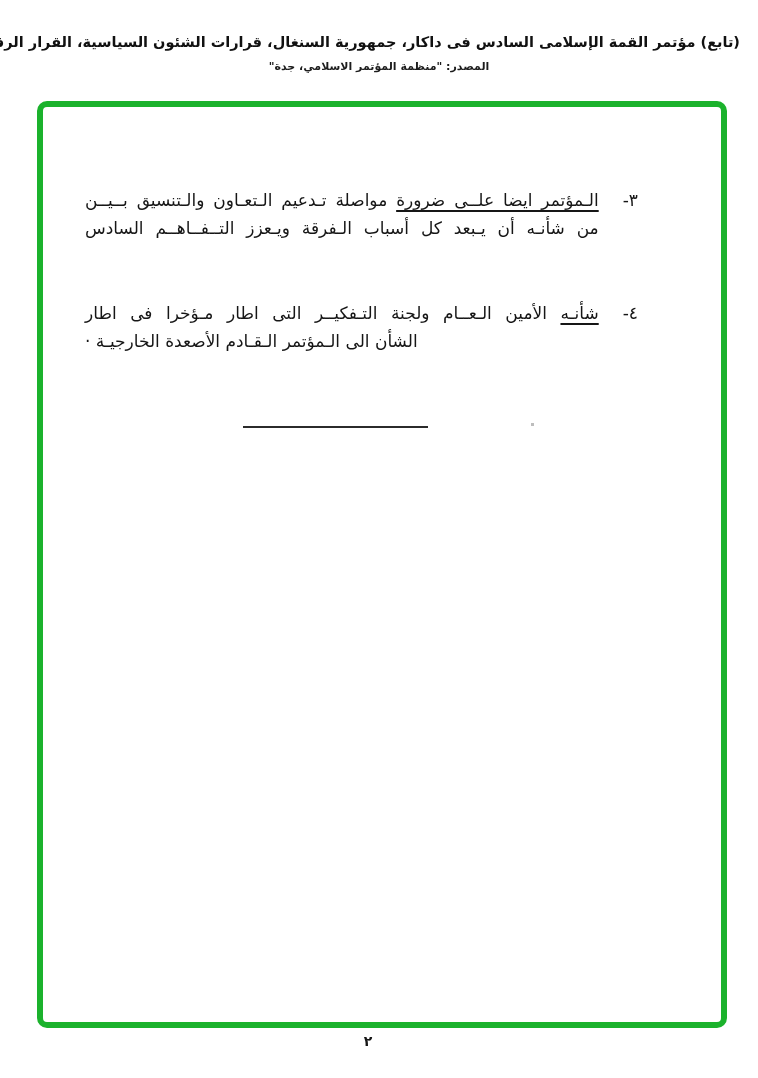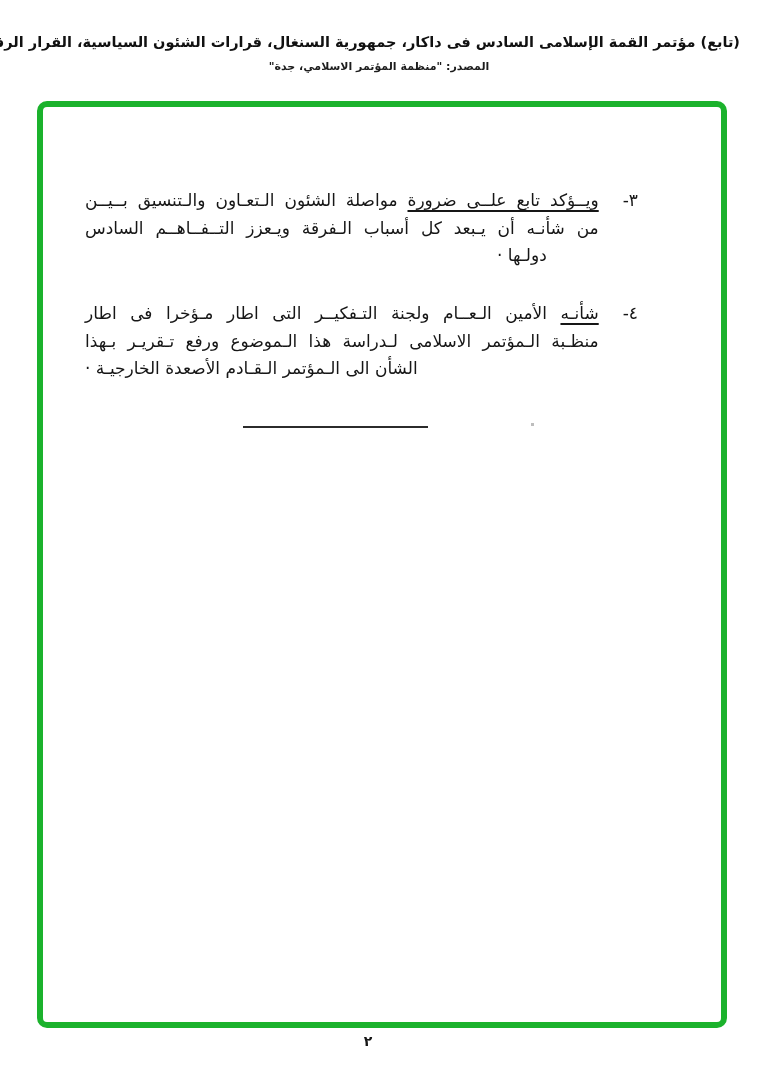--- a/index.html
+++ b/index.html
@@ -98,31 +98,29 @@
 <div class="header">
   <div class="header-line1">(تابع) مؤتمر القمة الإسلامى السادس فى داكار، جمهورية السنغال، قرارات الشئون السياسية، القرار الرقم ٦/١٦-س (ق أ)</div>
   <div class="header-line2">المصدر: "منظمة المؤتمر الاسلامي، جدة"</div>
 </div>
 
 <div class="border-box">
 
   <div class="para para-3">
     <div class="para-num">٣-</div>
     <div class="para-text">
-      <div class="jline"><span class="under">ويــؤكد تابع علــى ضرورة</span><span> مواصلة الشئون الـتعـاون والـتنسيق بــيــن</span></div>
+      <div class="jline"><span class="under">الـمؤتمر ايضا علــى ضرورة</span><span> مواصلة تـدعيم الـتعـاون والـتنسيق بــيــن</span></div>
       <div class="jline">من شأنـه أن يـبعد كل أسباب الـفرقة ويـعزز التــفــاهــم السادس</div>
-      <div class="line-end-right">دولـها ·</div>
     </div>
   </div>
 
   <div class="para para-4">
     <div class="para-num">٤-</div>
     <div class="para-text">
       <div class="jline"><span class="under">شأنـه</span><span> الأمين الـعــام ولجنة التـفكيــر التى اطار مـؤخرا فى اطار</span></div>
-      <div class="jline">منظـبة الـمؤتمر الاسلامى لـدراسة هذا الـموضوع ورفع تـقريـر بـهذا</div>
       <div class="line-end-left">الشأن الى الـمؤتمر الـقـادم الأصعدة الخارجيـة ·</div>
     </div>
   </div>
 
   <div class="divider"></div>
   <div class="speck"></div>
 
 </div>
 
 <div class="footer">

